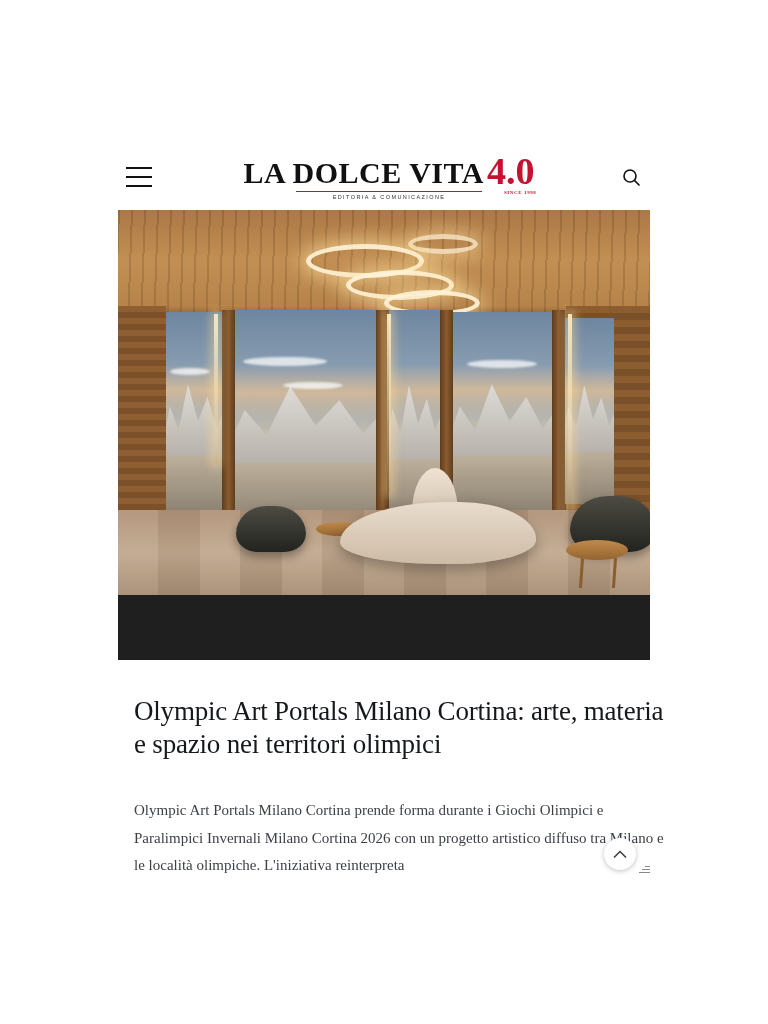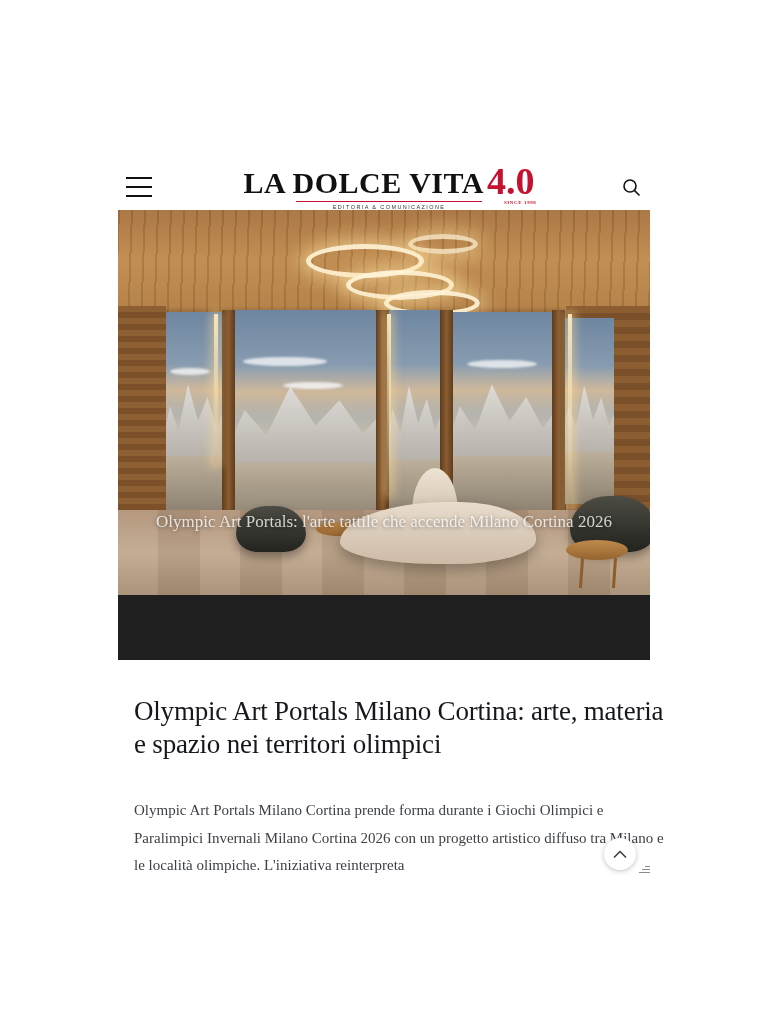--- a/index.html
+++ b/index.html
@@ -13,21 +13,21 @@
   .page {
     position: relative;
     width: 768px;
     height: 1024px;
     background: #ffffff;
   }
 
   
   .site-header {
     position: absolute;
-    top: 142px;
+    top: 132px;
     left: 118px;
     width: 532px;
     height: 90px;
     display: flex;
     align-items: center;
     justify-content: space-between;
   }
   .hamburger {
     width: 26px;
     height: 20px;
@@ -440,21 +440,20 @@
         <div class="armchair a1"></div>
         <div class="table t1"></div>
         <div class="sofa-back"></div>
         <div class="sofa"></div>
         <div class="armchair a2"></div>
 
         <div class="table-legs"></div>
         <div class="table t2"></div>
       </div>
 
-      <div class="hero-overlay-title">Olympic Art Portals: l'arte tattile che accende Milano Cortina 2026</div>
       <div class="hero-bottom-band"></div>
     </div>
 
     <div class="article">
       <h1 class="article-title">Olympic Art Portals Milano Cortina: arte, materia e spazio nei territori olimpici</h1>
       <p class="article-body">Olympic Art Portals Milano Cortina prende forma durante i Giochi Olimpici e Paralimpici Invernali Milano Cortina 2026 con un progetto artistico diffuso tra Milano e le località olimpiche. L'iniziativa reinterpreta</p>
     </div>
 
     <div class="to-top">
       <svg width="14" height="9" viewBox="0 0 14 9" fill="none" stroke="#3a3a3a" stroke-width="1.5">

